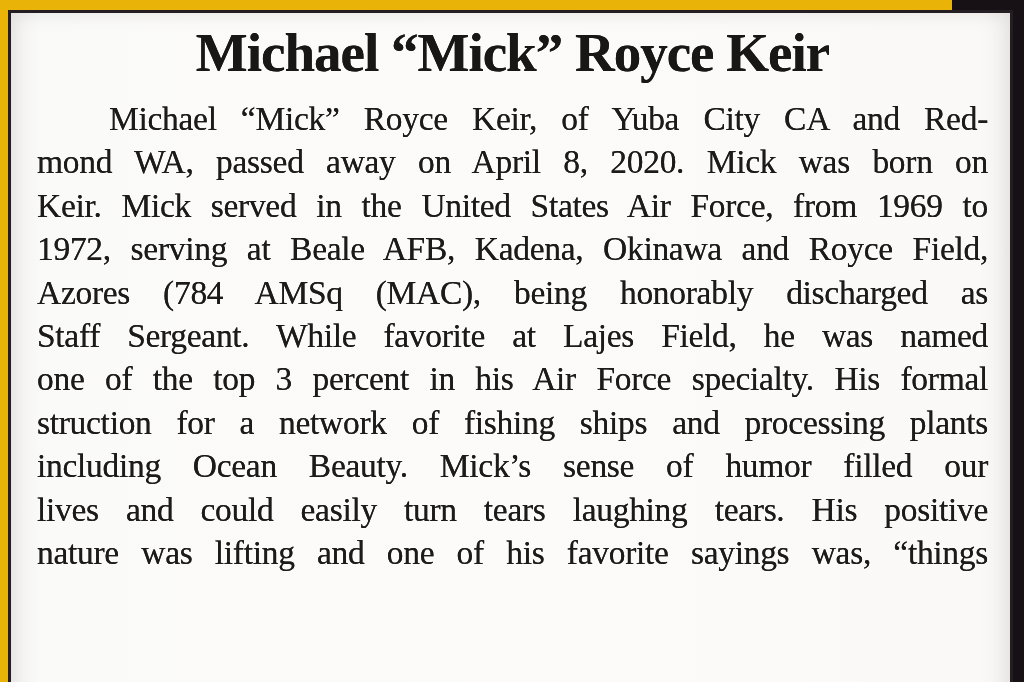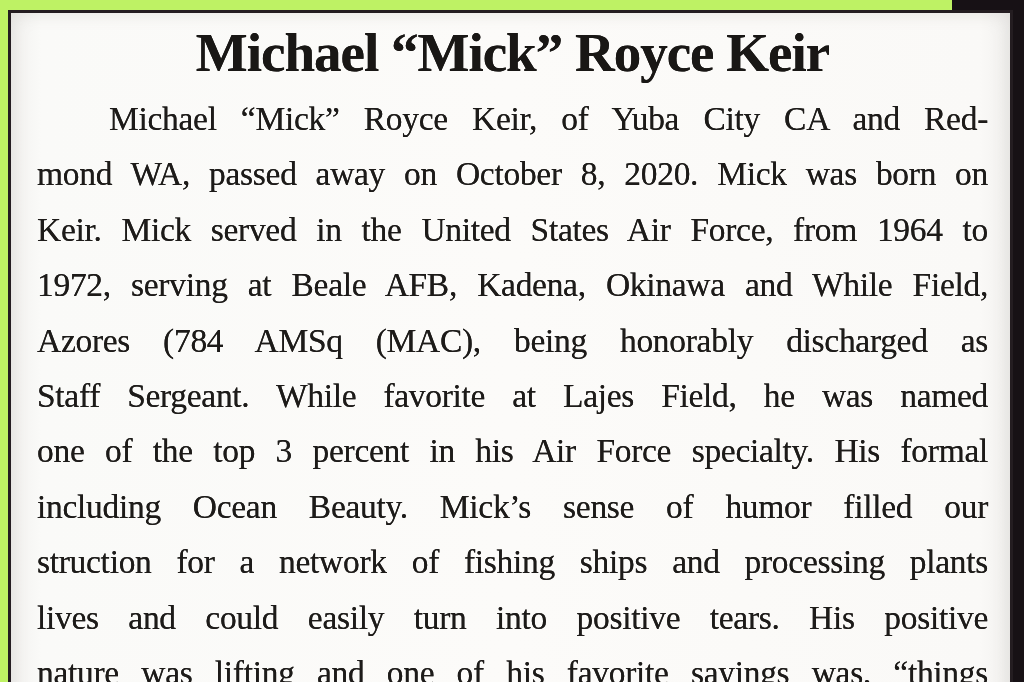--- a/index.html
+++ b/index.html
@@ -8,21 +8,21 @@
     width: 1024px;
     height: 682px;
     overflow: hidden;
     background: #171115;
     font-family: "Liberation Serif", serif;
   }
   .frame {
     position: relative;
     width: 952px;
     height: 682px;
-    background: #bef264;
+    background: #eab308;
   }
   .paper {
     position: absolute;
     left: 8px;
     top: 10px;
     width: 1005px;
     height: 710px;
     box-sizing: border-box;
     background: linear-gradient(90deg, #f2f1ef 0%, #fafaf8 3%, #fcfbf9 50%, #faf9f7 97%, #f1f0ee 100%);
     border: 3px solid #241d21;
@@ -46,39 +46,38 @@
   .line {
     font-family: "Liberation Serif", serif;
     font-size: 33.5px;
     line-height: 43.4px;
     letter-spacing: -0.3px;
     color: #1d1b19;
     text-shadow: 0 0 0.5px #2a2826;
     text-align: justify;
     text-align-last: justify;
     white-space: nowrap;
-    margin-top: 12px;
   }
   .line:first-child {
     text-indent: 72px;
   }
 </style>
 </head>
 <body>
 
 <div class="frame">
   <div class="paper">
     <h1 class="title">Michael “Mick” Royce Keir</h1>
     <div class="body-text">
         <div class="line">Michael “Mick” Royce Keir, of Yuba City CA and Red-</div>
-        <div class="line">mond WA, passed away on October 8, 2020. Mick was born on</div>
-        <div class="line">Keir. Mick served in the United States Air Force, from 1964 to</div>
-        <div class="line">1972, serving at Beale AFB, Kadena, Okinawa and While Field,</div>
+        <div class="line">mond WA, passed away on April 8, 2020. Mick was born on</div>
+        <div class="line">Keir. Mick served in the United States Air Force, from 1969 to</div>
+        <div class="line">1972, serving at Beale AFB, Kadena, Okinawa and Royce Field,</div>
         <div class="line">Azores (784 AMSq (MAC), being honorably discharged as</div>
         <div class="line">Staff Sergeant. While favorite at Lajes Field, he was named</div>
         <div class="line">one of the top 3 percent in his Air Force specialty. His formal</div>
+        <div class="line">struction for a network of fishing ships and processing plants</div>
         <div class="line">including Ocean Beauty. Mick’s sense of humor filled our</div>
-        <div class="line">struction for a network of fishing ships and processing plants</div>
-        <div class="line">lives and could easily turn into positive tears. His positive</div>
+        <div class="line">lives and could easily turn tears laughing tears. His positive</div>
         <div class="line">nature was lifting and one of his favorite sayings was, “things</div>
       </div>
   </div>
 </div>
 
 </body></html>

